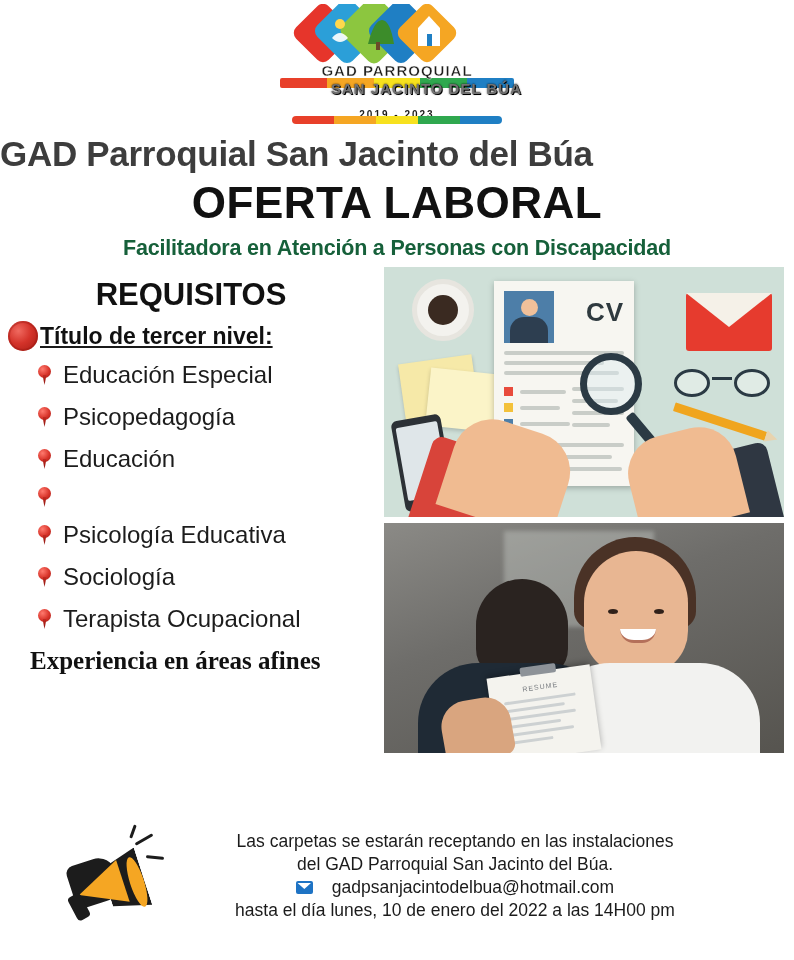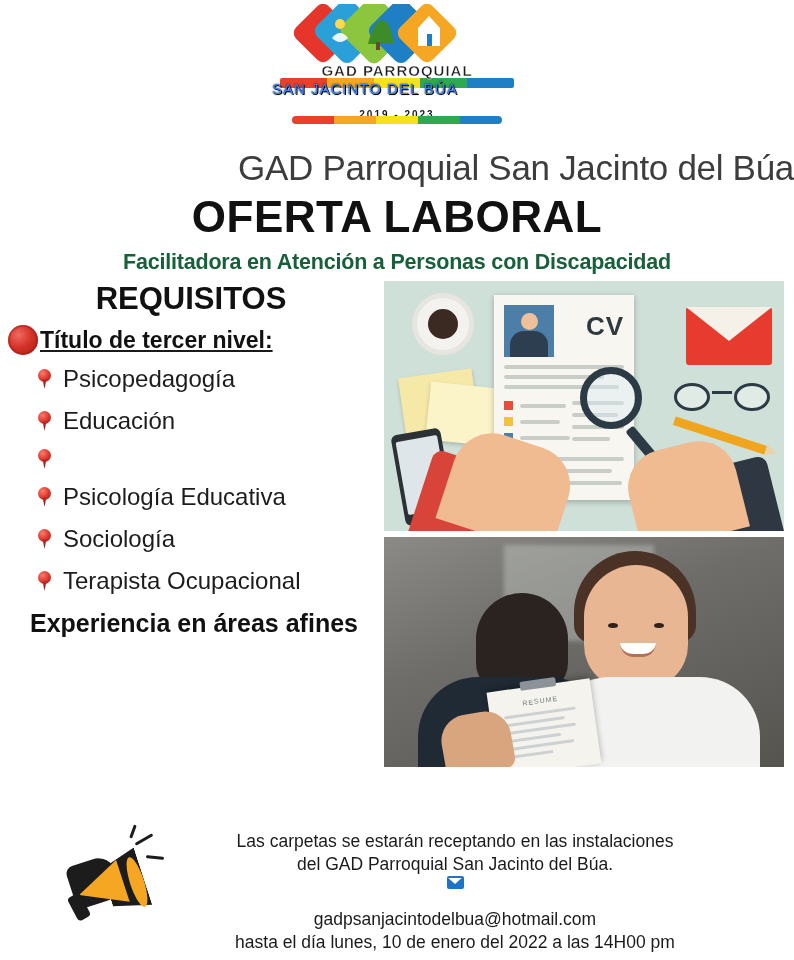--- a/index.html
+++ b/index.html
@@ -52,25 +52,25 @@
     font-weight: bold;
     font-size: 15px;
     letter-spacing: 1px;
     color: #1d1d1b;
     -webkit-text-stroke: 0.4px #fff;
   }
   .logo-text2 {
     position: absolute;
     top: 76px;
     width: 100%;
-    text-align: left;
-    font-weight: normal;
+    text-align: right;
+    font-weight: bold;
     font-size: 15px;
     letter-spacing: 1px;
-    color: #3b82f6;
+    color: #737373;
     text-shadow: 0 0 2px #000, 1px 1px 0 #000;
   }
   .logo-years {
     position: absolute;
     top: 105px;
     width: 100%;
     text-align: center;
     font-weight: bold;
     font-size: 10px;
     letter-spacing: 2px;
@@ -81,25 +81,25 @@
     left: 20px;
     top: 112px;
     width: 210px;
     height: 8px;
     background: linear-gradient(90deg,#e8402a 0%,#e8402a 20%,#f5a623 20%,#f5a623 40%,#f7e11e 40%,#f7e11e 60%,#2fa84f 60%,#2fa84f 80%,#1f7fc4 80%,#1f7fc4 100%);
     border-radius: 4px;
   }
 
   
   .title-main {
-    text-align: right;
+    text-align: left;
     font-size: 35px;
     color: #3d3d3d;
-    margin: 16px 0 0 0;
-    font-weight: 400;
+    margin: 2px 0 0 0;
+    font-weight: 700;
     letter-spacing: -0.3px;
   }
   .title-offer {
     text-align: center;
     font-size: 44px;
     font-weight: bold;
     color: #111111;
     margin: 4px 0 0 0;
     letter-spacing: 0.5px;
   }
@@ -124,21 +124,21 @@
     left: 0;
     top: 0;
     width: 380px;
   }
   .req-title {
     font-size: 31px;
     font-weight: bold;
     color: #111;
     text-align: center;
     padding-left: 2px;
-    margin-top: 2px;
+    margin-top: 12px;
   }
   .degree-line {
     display: flex;
     align-items: center;
     margin: 8px 0 2px 8px;
     text-decoration: underline;
   }
   .red-dot {
     width: 30px;
     height: 30px;
@@ -186,20 +186,21 @@
     left: 4.5px; top: 10px;
     width: 4px; height: 10px;
     background: linear-gradient(180deg,#c22b22,#8c140e);
     clip-path: polygon(0 0, 100% 0, 50% 100%);
   }
   .experience {
     font-size: 25px;
     font-weight: bold;
     color: #111;
     margin: 6px 0 0 30px;
+    font-family: Liberation Serif, serif;
   }
 
   
   .img-cv {
     position: absolute;
     left: 384px;
     top: 2px;
     width: 400px;
     height: 250px;
     background: #cfe0d8;
@@ -581,21 +582,20 @@
     line-height: 1.32;
     color: #1b1b1b;
     padding-right: 30px;
     padding-top: 4px;
   }
   .mail-line {
     display: flex;
     align-items: center;
     justify-content: center;
     gap: 19px;
-    flex-direction: column;
   }
   .mail-icon {
     display: inline-block;
     width: 17px;
     height: 13px;
     background: #1e73c4;
     border-radius: 2px;
     position: relative;
     flex: 0 0 auto;
   }
@@ -648,20 +648,24 @@
 
   <div class="left-col">
     <div class="req-title">REQUISITOS</div>
 
     <div class="degree-line">
       <span class="red-dot"></span>
       <span class="degree-text">Título de tercer nivel:</span>
     </div>
 
     <ul class="req-list">
+      <li>
+          <span class="pin"></span>
+          <span>Educación Especial</span>
+        </li>
       <li>
           <span class="pin"></span>
           <span>Psicopedagogía</span>
         </li>
       <li>
           <span class="pin"></span>
           <span>Educación</span>
         </li>
       <li>
           <span class="pin"></span>

